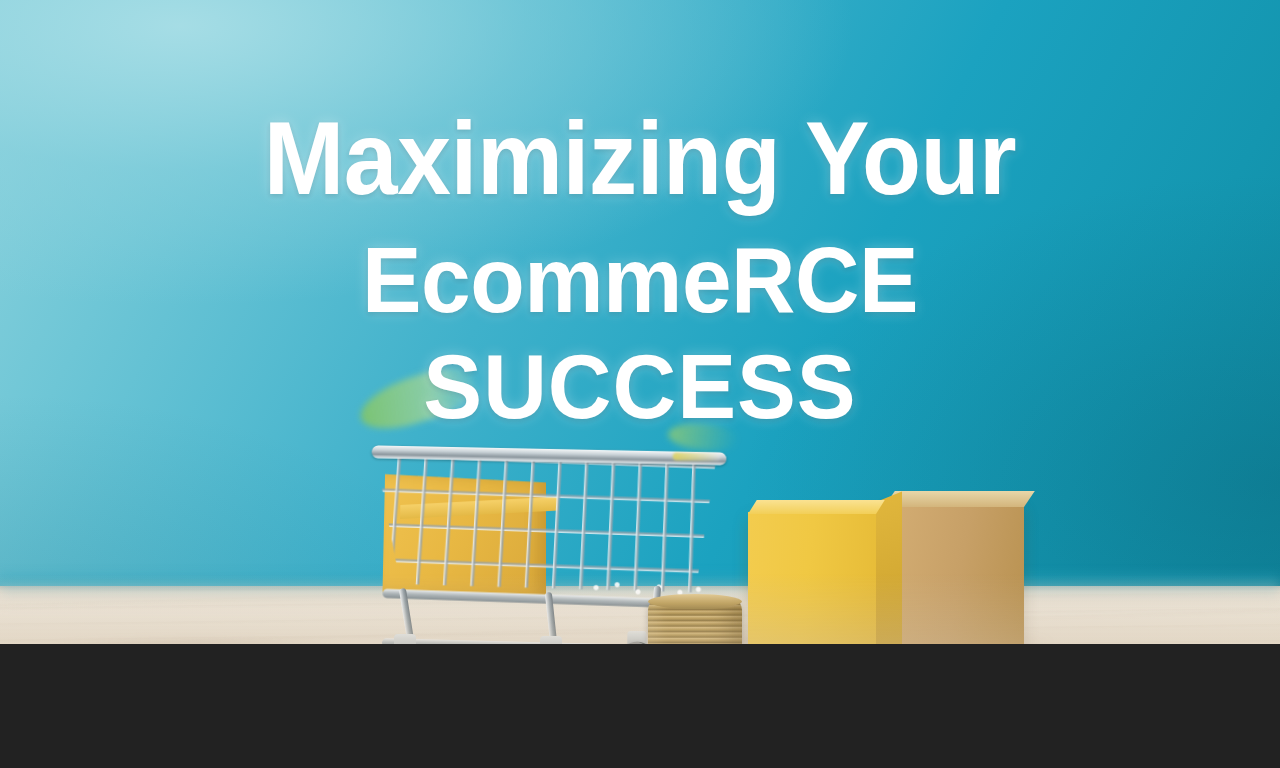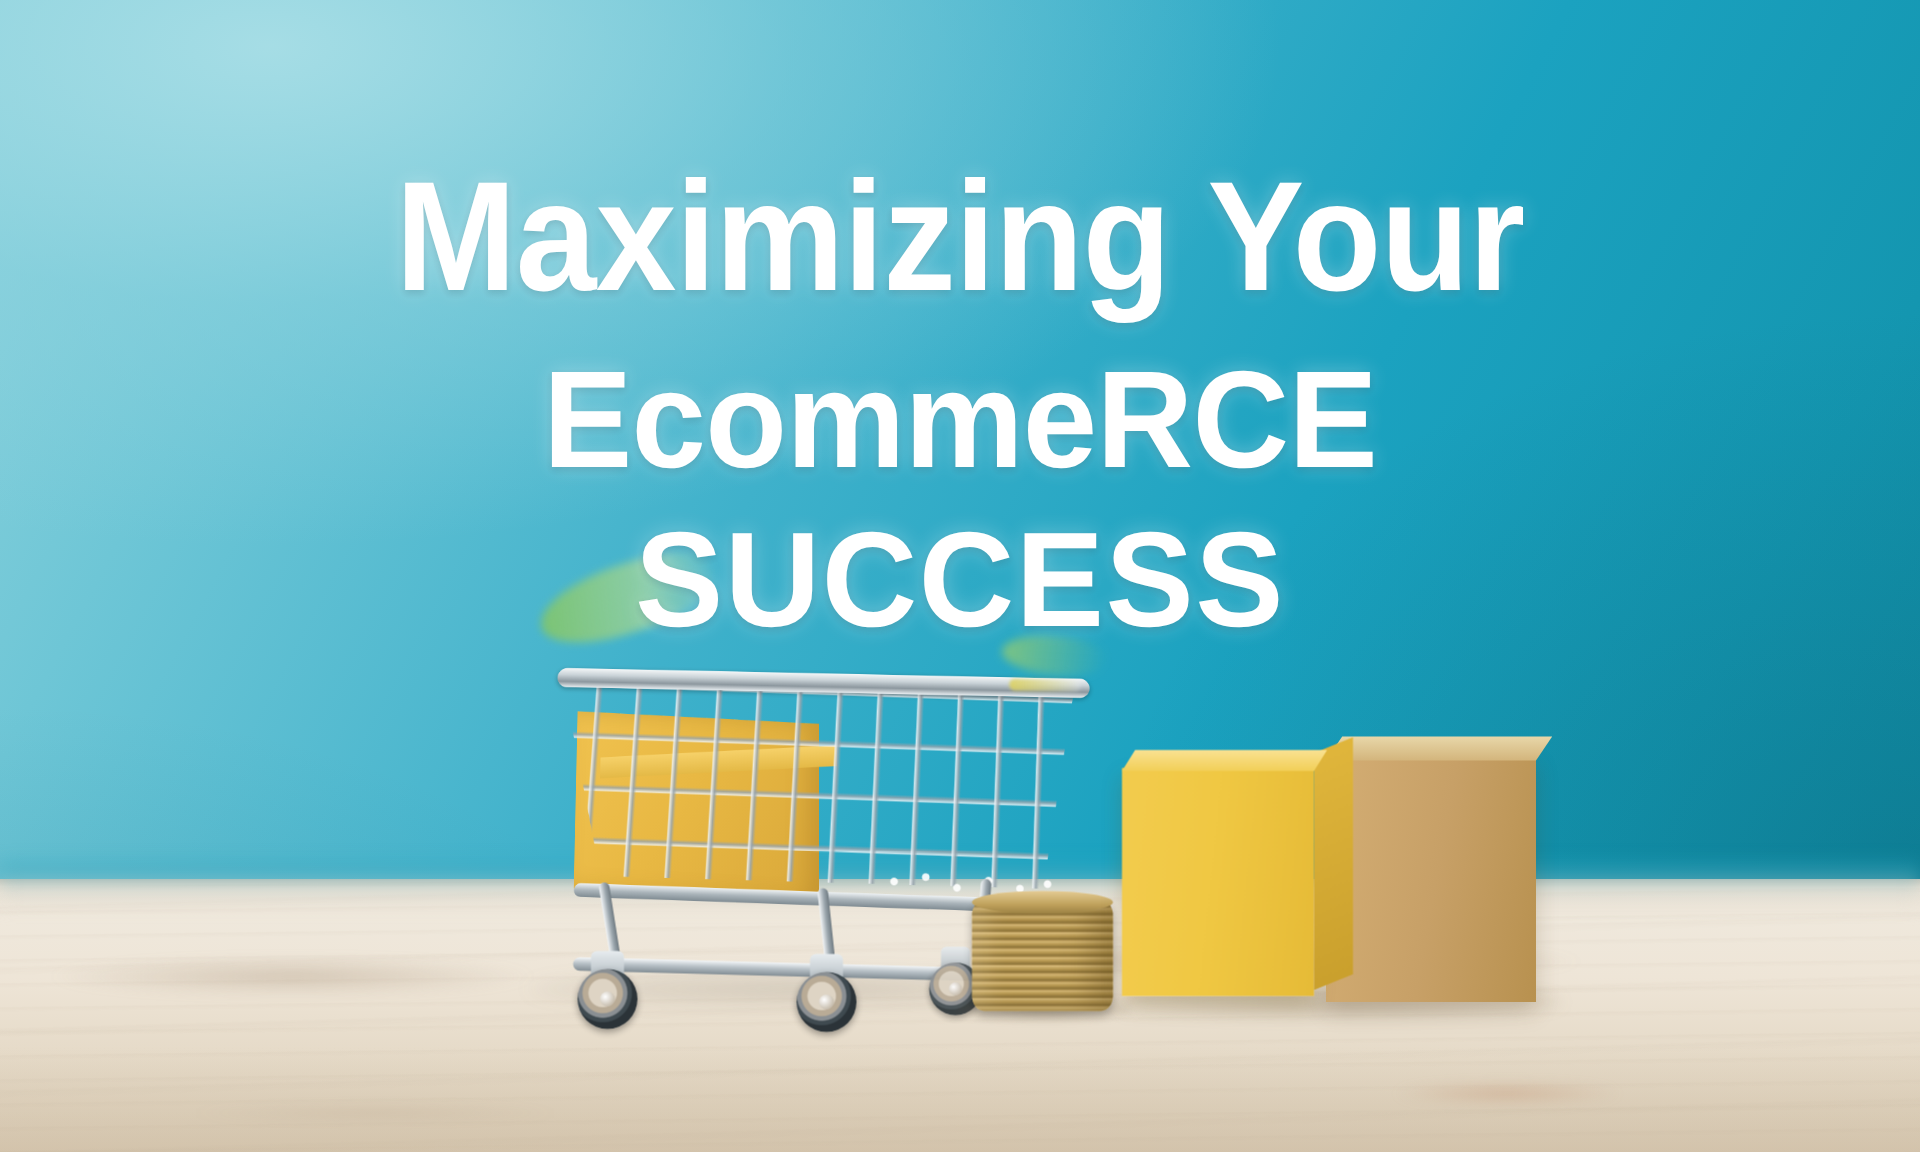--- a/index.html
+++ b/index.html
@@ -5,21 +5,21 @@
 <style>
   html, body {
     margin: 0;
     padding: 0;
     background: #222;
   }
 
   .stage {
     position: relative;
     width: 1280px;
-    height: 768px;
+    height: 644px;
     overflow: hidden;
     font-family: "Liberation Sans", sans-serif;
     background: #17a1bd;
   }
 
   
   .backdrop {
     position: absolute;
     inset: 0;
     background:

